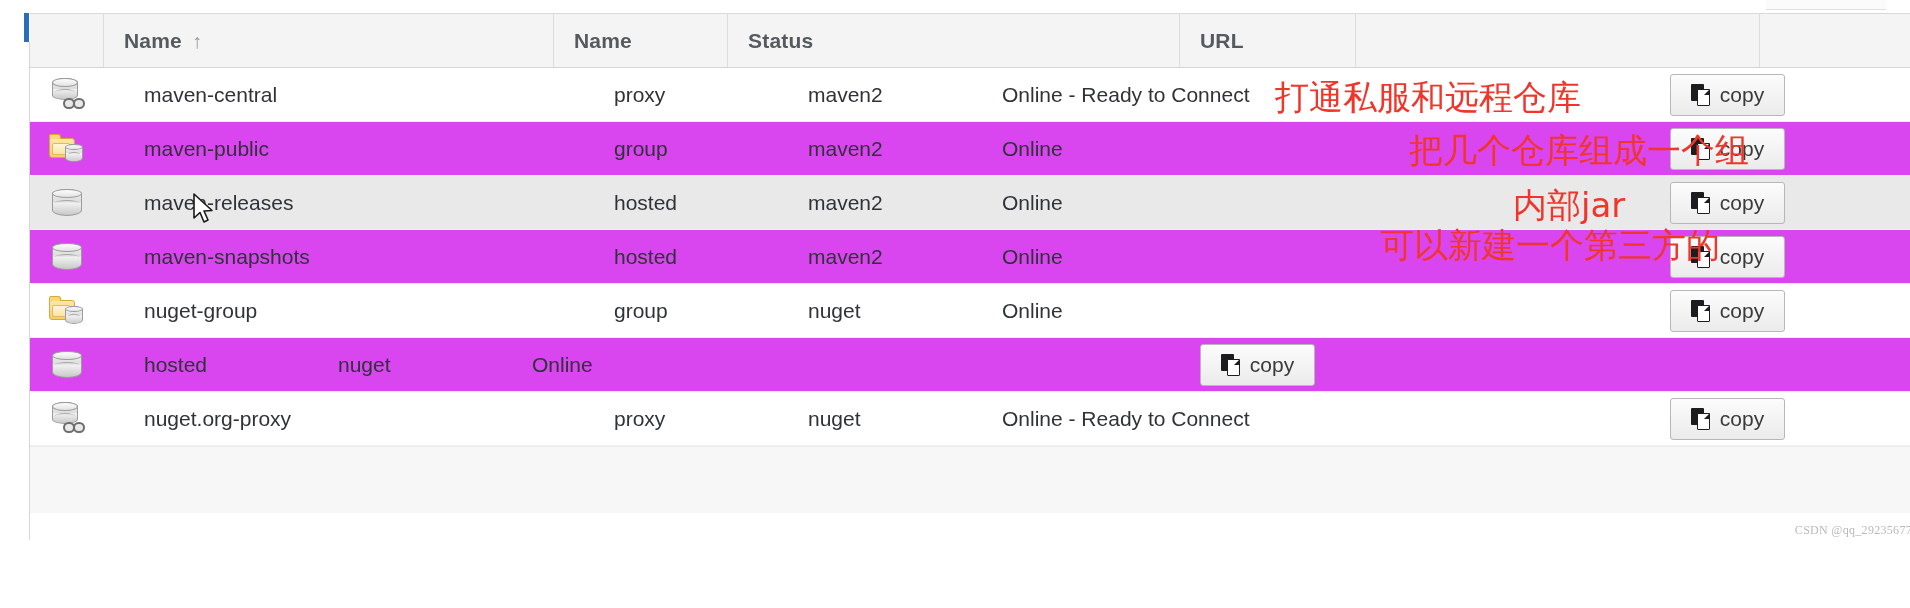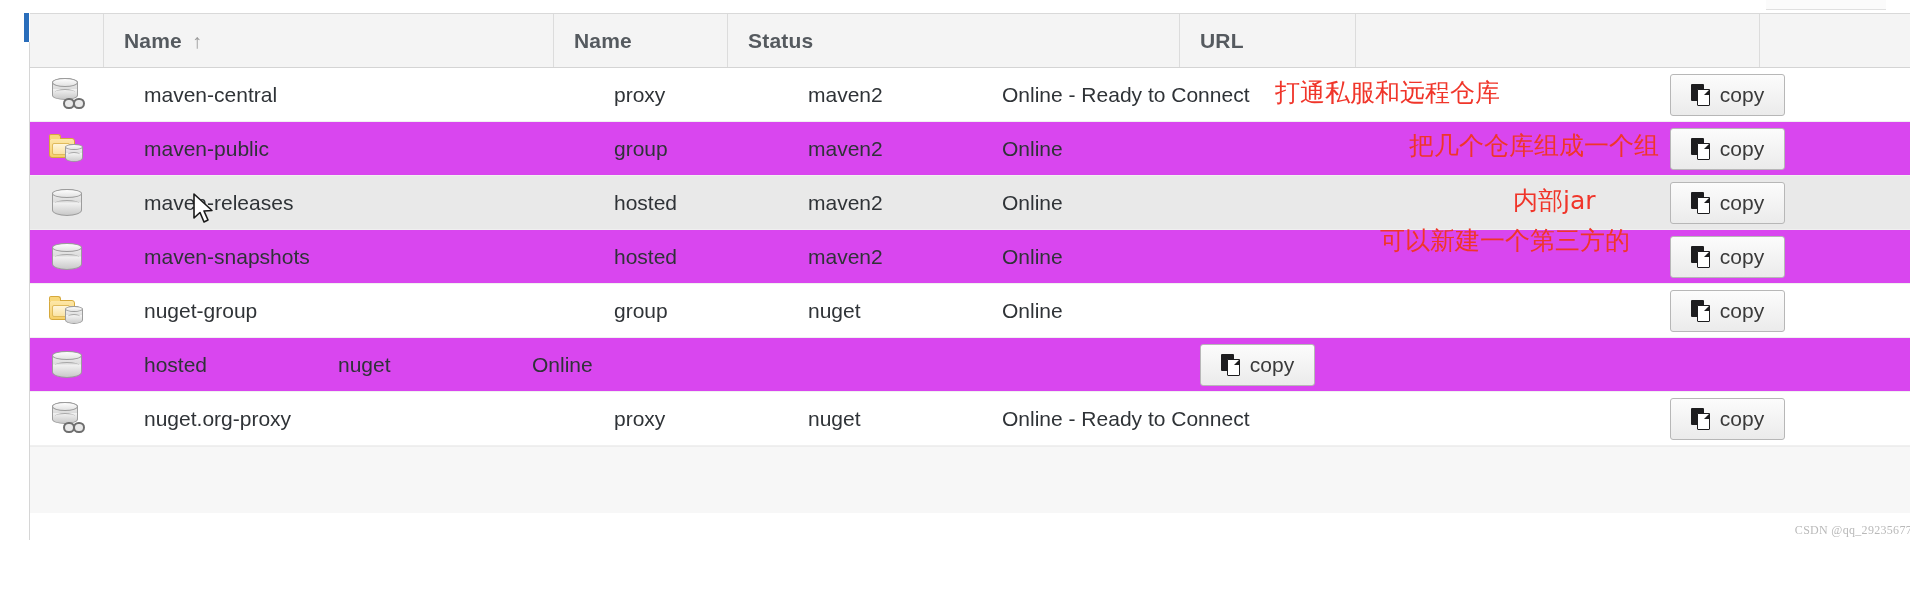--- a/index.html
+++ b/index.html
@@ -157,21 +157,21 @@
   .copy-ico .front:after{
     content:"";position:absolute;right:-1px;top:-1px;
     border-width:0 0 6px 6px;border-style:solid;border-color:transparent transparent #1d1d1f transparent;
   }
 
   
   .annot{
     position:absolute;
     color:#f0352a;
     font-family:"DejaVu Sans","Liberation Sans",sans-serif;
-    font-size:25px;
+    font-size:34px;
     line-height:1;
     white-space:nowrap;
     pointer-events:none;
   }
   #an1{left:1251px;top:80px;}
   #an2{left:1385px;top:133px;}
   #an3{left:1489px;top:188px;}
   #an4{left:1356px;top:228px;}
 
   

